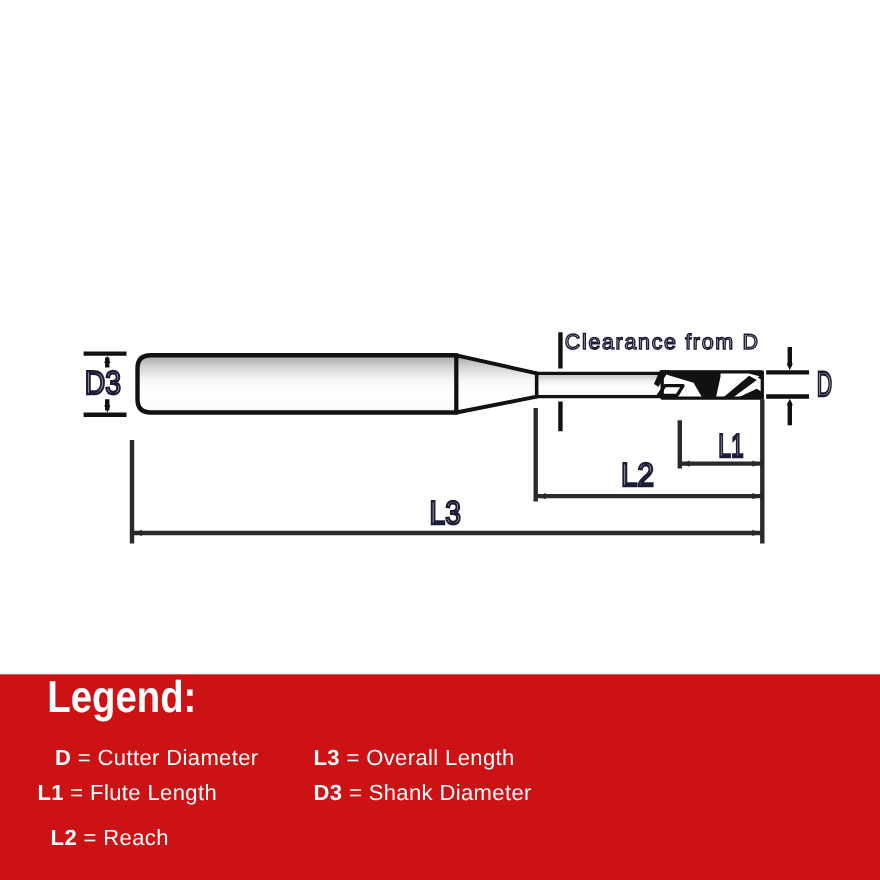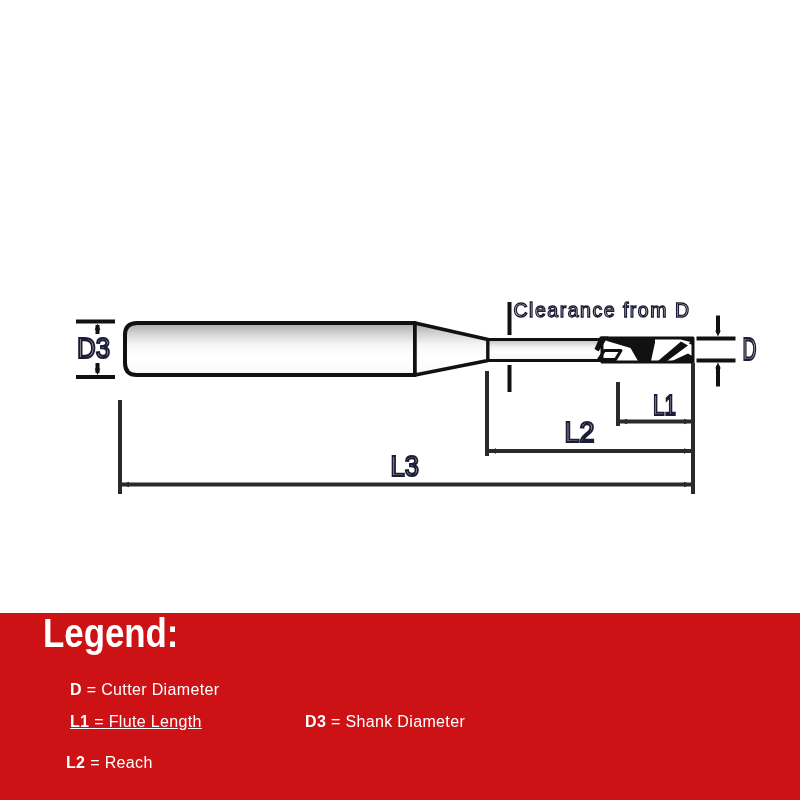--- a/index.html
+++ b/index.html
@@ -1,20 +1,20 @@
 <!DOCTYPE html>
 <html><head>
 <meta charset="utf-8">
 <style>
   html,body{margin:0;padding:0;}
   body{width:800px;height:800px;background:#ffffff;font-family:"Liberation Sans",sans-serif;overflow:hidden;}
   .page{position:relative;width:800px;height:800px;}
   .legend-band{position:absolute;left:0;top:613px;width:800px;height:187px;background:#cd1216;}
   .legend-title{position:absolute;left:43.4px;top:611.1px;color:#ffffff;font-size:40.5px;font-weight:bold;line-height:44px;transform:scaleX(0.86);transform-origin:left top;}
-  .li{position:absolute;color:#ffffff;font-size:16px;letter-spacing:0.35px;line-height:21px;white-space:nowrap;margin-left:20px;}
+  .li{position:absolute;color:#ffffff;font-size:20px;letter-spacing:0.35px;line-height:21px;white-space:nowrap;}
   .li b{font-weight:bold;}
 </style>
 </head>
 <body>
 <div class="page">
   
   <svg style="filter:blur(0.35px);" width="800" height="613" viewBox="0 0 800 613" xmlns="http://www.w3.org/2000/svg">
     <defs>
       <linearGradient id="metal" x1="0" y1="0" x2="0" y2="1">
         <stop offset="0" stop-color="#a6a6a6"></stop>
@@ -110,19 +110,20 @@
     <text x="390.5" y="476" font-size="30" textLength="28.5" lengthAdjust="spacingAndGlyphs" fill="#e8e2d2" stroke="#1c1c38" stroke-width="2.2" style="font-family:'Liberation Sans',sans-serif;">L3</text>
   </svg>
 
   
   <div class="legend-band"></div>
   
   <div class="legend-title">Legend:</div>
   
   <div class="li" style="left:50px;top:679px;"><b>D</b> = Cutter Diameter</div>
   
+  <div class="li" style="left:285px;top:679px;"><b>L3</b> = Overall Length</div>
   
-  <div class="li" style="left:50px;top:710.5px;text-decoration:underline;"><b>L1</b> = Flute Length</div>
+  <div class="li" style="left:34px;top:710.5px;"><b>L1</b> = Flute Length</div>
   
   <div class="li" style="left:285px;top:710.5px;text-align:right;"><b>D3</b> = Shank Diameter</div>
   
   <div class="li" style="left:46px;top:752px;"><b>L2</b> = Reach</div>
 </div>
 
 </body></html>

